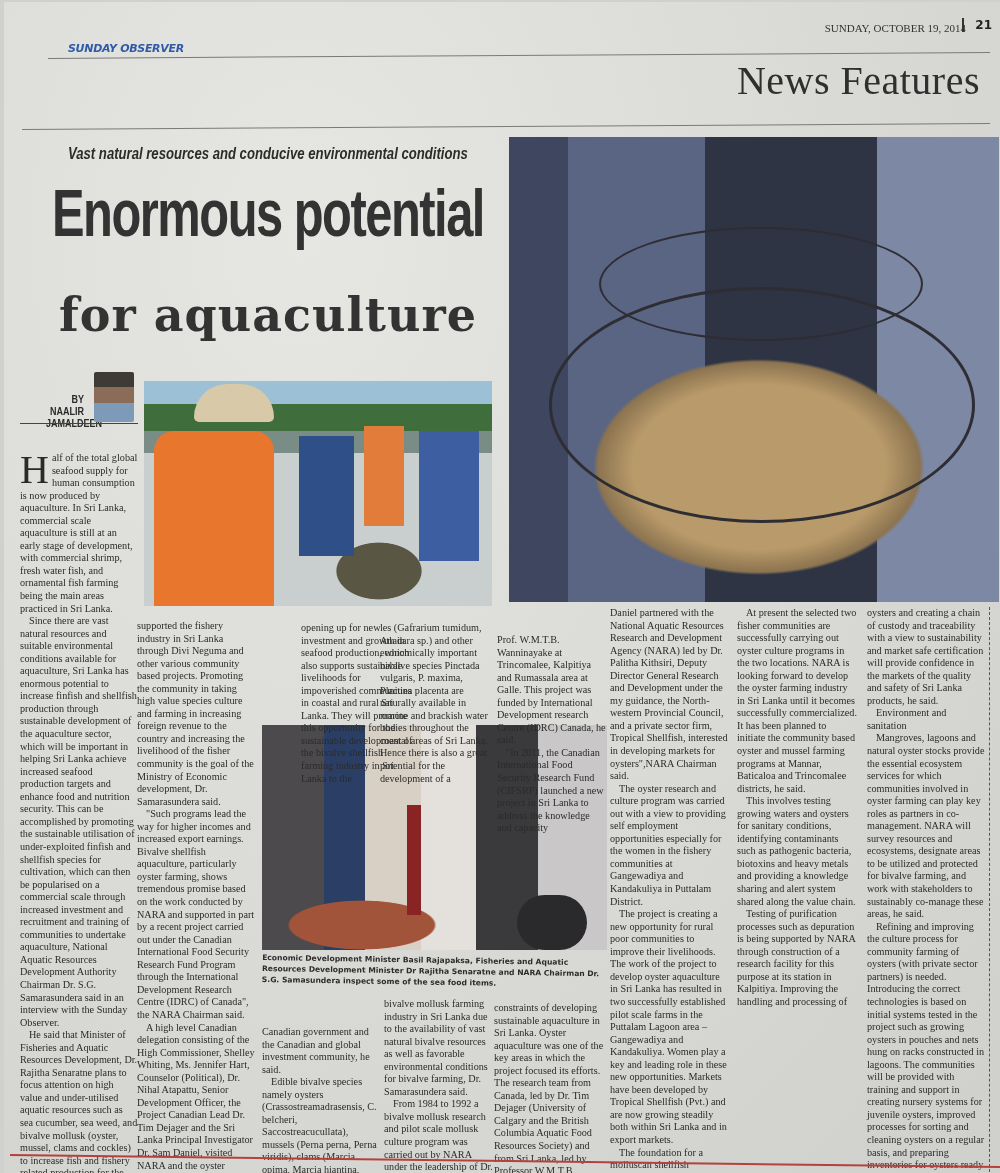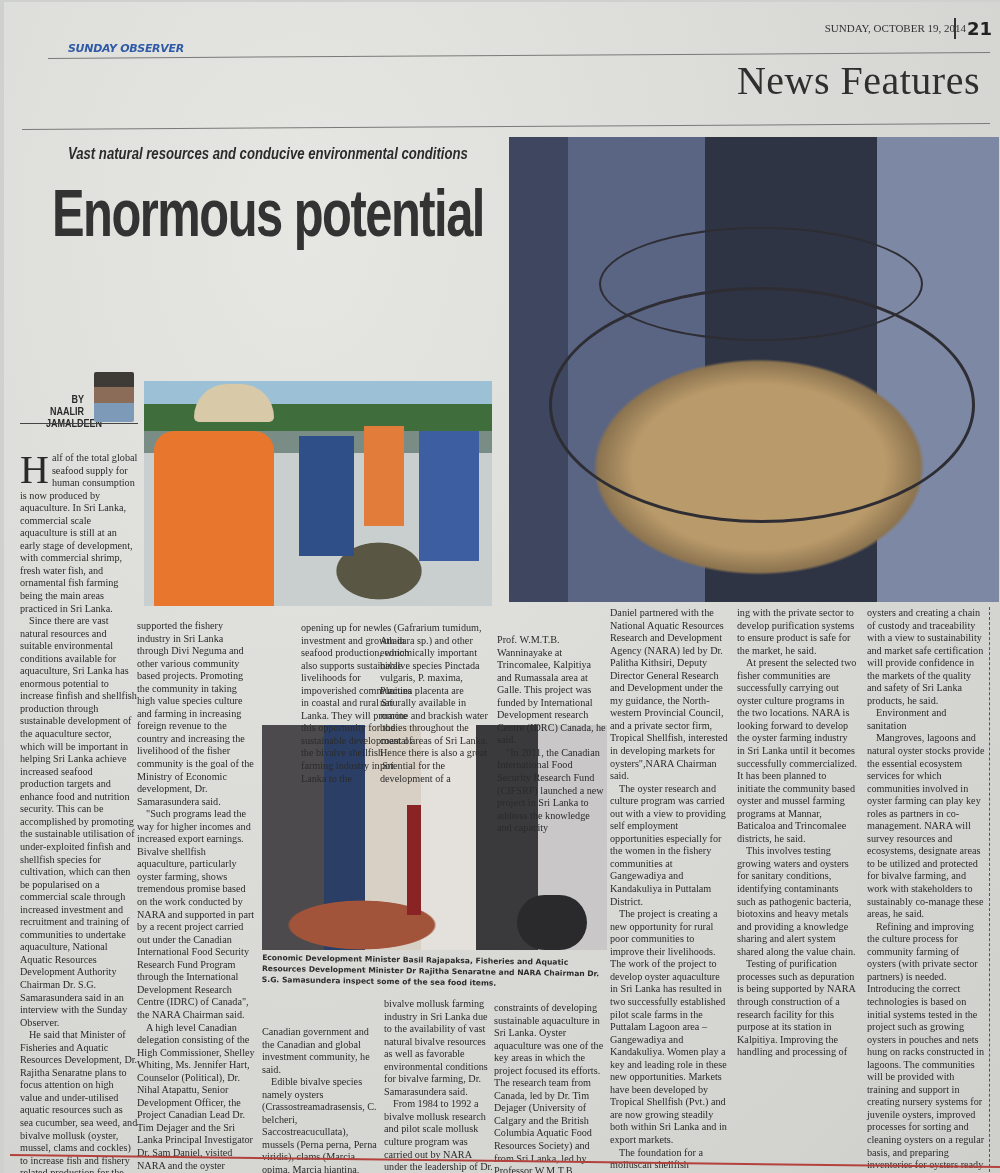--- a/index.html
+++ b/index.html
@@ -2,21 +2,21 @@
 <html><head>
 <meta charset="utf-8">
 <style>
   html,body{margin:0;padding:0;}
   body{width:1000px;height:1173px;overflow:hidden;background:#cfd1cf;position:relative;font-family:"Liberation Serif",serif;color:#2a2a2a;}
   .page{position:absolute;left:4px;top:2px;width:996px;height:1171px;background:#dcdcd8;
         background-image:radial-gradient(ellipse at 30% 20%, #e6e6e2 0%, #d8d8d4 60%, #cfd0cc 100%);}
   .masthead{position:absolute;left:64px;top:40px;font-family:"DejaVu Sans",sans-serif;font-weight:bold;font-style:italic;font-size:11px;color:#2f5aa8;letter-spacing:-0.3px;}
   .rule-top{position:absolute;left:44px;right:10px;top:53px;height:1px;background:#7a7a7a;transform:rotate(-0.35deg);}
   .dateline{position:absolute;right:34px;top:20px;font-size:11px;color:#333;text-align:right;}
-  .pagenum{position:absolute;right:8px;top:16px;font-family:"DejaVu Sans",sans-serif;font-weight:bold;font-size:18px;color:#222;border-left:2px solid #333;padding-left:11px;}
+  .pagenum{position:absolute;right:8px;top:16px;font-family:"DejaVu Sans",sans-serif;font-weight:bold;font-size:12px;color:#222;border-left:2px solid #333;padding-left:11px;}
   .section{position:absolute;right:20px;top:55px;font-size:40px;color:#2f2f2f;letter-spacing:0.5px;}
   .rule-mid{position:absolute;left:18px;right:10px;top:124px;height:1px;background:#7a7a7a;transform:rotate(-0.35deg);}
   .kicker{position:absolute;left:64px;top:143px;font-family:"Liberation Sans",sans-serif;font-style:italic;font-weight:bold;font-size:16px;transform:scaleX(0.82);transform-origin:left;white-space:nowrap;color:#2b2b2b;}
   .headline1{position:absolute;left:48px;top:178px;font-family:"Liberation Sans",sans-serif;font-weight:bold;font-size:66px;letter-spacing:-2px;transform:scaleX(0.74);transform-origin:left;white-space:nowrap;color:#333;line-height:1;}
   .headline2{position:absolute;left:55px;top:290px;font-family:"DejaVu Serif",serif;font-weight:bold;font-size:46px;letter-spacing:1px;color:#333;white-space:nowrap;line-height:1;}
   .byline{position:absolute;left:40px;top:392px;font-family:"Liberation Sans",sans-serif;font-weight:bold;font-size:10px;line-height:12px;text-align:right;width:42px;transform:scaleX(0.9);}
   .byline-rule{position:absolute;left:16px;top:421px;width:118px;height:1px;background:#444;}
   .avatar{position:absolute;left:90px;top:370px;width:40px;height:50px;background:linear-gradient(#3e3a36 0 30%, #8a6c58 30% 62%, #7d9bb8 62%);border-radius:2px;}
   .photo{position:absolute;overflow:hidden;}
   .photo-boat{left:140px;top:379px;width:348px;height:225px;
@@ -67,20 +67,21 @@
 
   <div class="masthead">SUNDAY OBSERVER</div>
   <div class="rule-top"></div>
   <div class="dateline">SUNDAY, OCTOBER 19, 2014</div>
   <div class="pagenum">21</div>
   <div class="section">News Features</div>
   <div class="rule-mid"></div>
 
   <div class="kicker">Vast natural resources and conducive environmental conditions</div>
   <div class="headline1">Enormous potential</div>
+  <div class="headline2">for aquaculture</div>
 
   <div class="byline">BY NAALIR JAMALDEEN</div>
   <div class="avatar"></div>
   <div class="byline-rule"></div>
 
   <div class="photo photo-boat">
     <div class="vest1"></div>
     <div class="hat"></div>
     <div class="vest2"></div>
     <div class="vest3"></div>
@@ -136,21 +137,20 @@
   </div>
 
   <div class="col c6">
     <p class="noind">Daniel partnered with the National Aquatic Resources Research and Development Agency (NARA) led by Dr. Palitha Kithsiri, Deputy Director General Research and Development under the my guidance, the North-western Provincial Council, and a private sector firm, Tropical Shellfish, interested in developing markets for oysters",NARA Chairman said.</p>
     <p>The oyster research and culture program was carried out with a view to providing self employment opportunities especially for the women in the fishery communities at Gangewadiya and Kandakuliya in Puttalam District.</p>
     <p>The project is creating a new opportunity for rural poor communities to improve their livelihoods. The work of the project to develop oyster aquaculture in Sri Lanka has resulted in two successfully established pilot scale farms in the Puttalam Lagoon area – Gangewadiya and Kandakuliya. Women play a key and leading role in these new opportunities. Markets have been developed by Tropical Shellfish (Pvt.) and are now growing steadily both within Sri Lanka and in export markets.</p>
     <p>The foundation for a molluscan shellfish sanitation and safety program has been laid through the contribution of NARA to monitoring and testing oysters and growing waters for contaminants (faecal coliforms, pathogenic bacteria, harmful algal blooms, heavy metals, etc). NARA has also been instrumental is work-</p>
   </div>
 
   <div class="col c7">
-    <p class="noind">ing with the private sector to develop purification systems to ensure product is safe for the market, he said.</p>
     <p>At present the selected two fisher communities are successfully carrying out oyster culture programs in the two locations. NARA is looking forward to develop the oyster farming industry in Sri Lanka until it becomes successfully commercialized. It has been planned to initiate the community based oyster and mussel farming programs at Mannar, Baticaloa and Trincomalee districts, he said.</p>
     <p>This involves testing growing waters and oysters for sanitary conditions, identifying contaminants such as pathogenic bacteria, biotoxins and heavy metals and providing a knowledge sharing and alert system shared along the value chain.</p>
     <p>Testing of purification processes such as depuration is being supported by NARA through construction of a research facility for this purpose at its station in Kalpitiya. Improving the handling and processing of</p>
   </div>
 
   <div class="col c8">
     <p class="noind">oysters and creating a chain of custody and traceability with a view to sustainability and market safe certification will provide confidence in the markets of the quality and safety of Sri Lanka products, he said.</p>
     <p>Environment and sanitation</p>
     <p>Mangroves, lagoons and natural oyster stocks provide the essential ecosystem services for which communities involved in oyster farming can play key roles as partners in co-management. NARA will survey resources and ecosystems, designate areas to be utilized and protected for bivalve farming, and work with stakeholders to sustainably co-manage these areas, he said.</p>
     <p>Refining and improving the culture process for community farming of oysters (with private sector partners) is needed. Introducing the correct technologies is based on initial systems tested in the project such as growing oysters in pouches and nets hung on racks constructed in lagoons. The communities will be provided with training and support in creating nursery systems for juvenile oysters, improved processes for sorting and cleaning oysters on a regular basis, and preparing inventories for oysters ready to be shipped to markets.</p>

